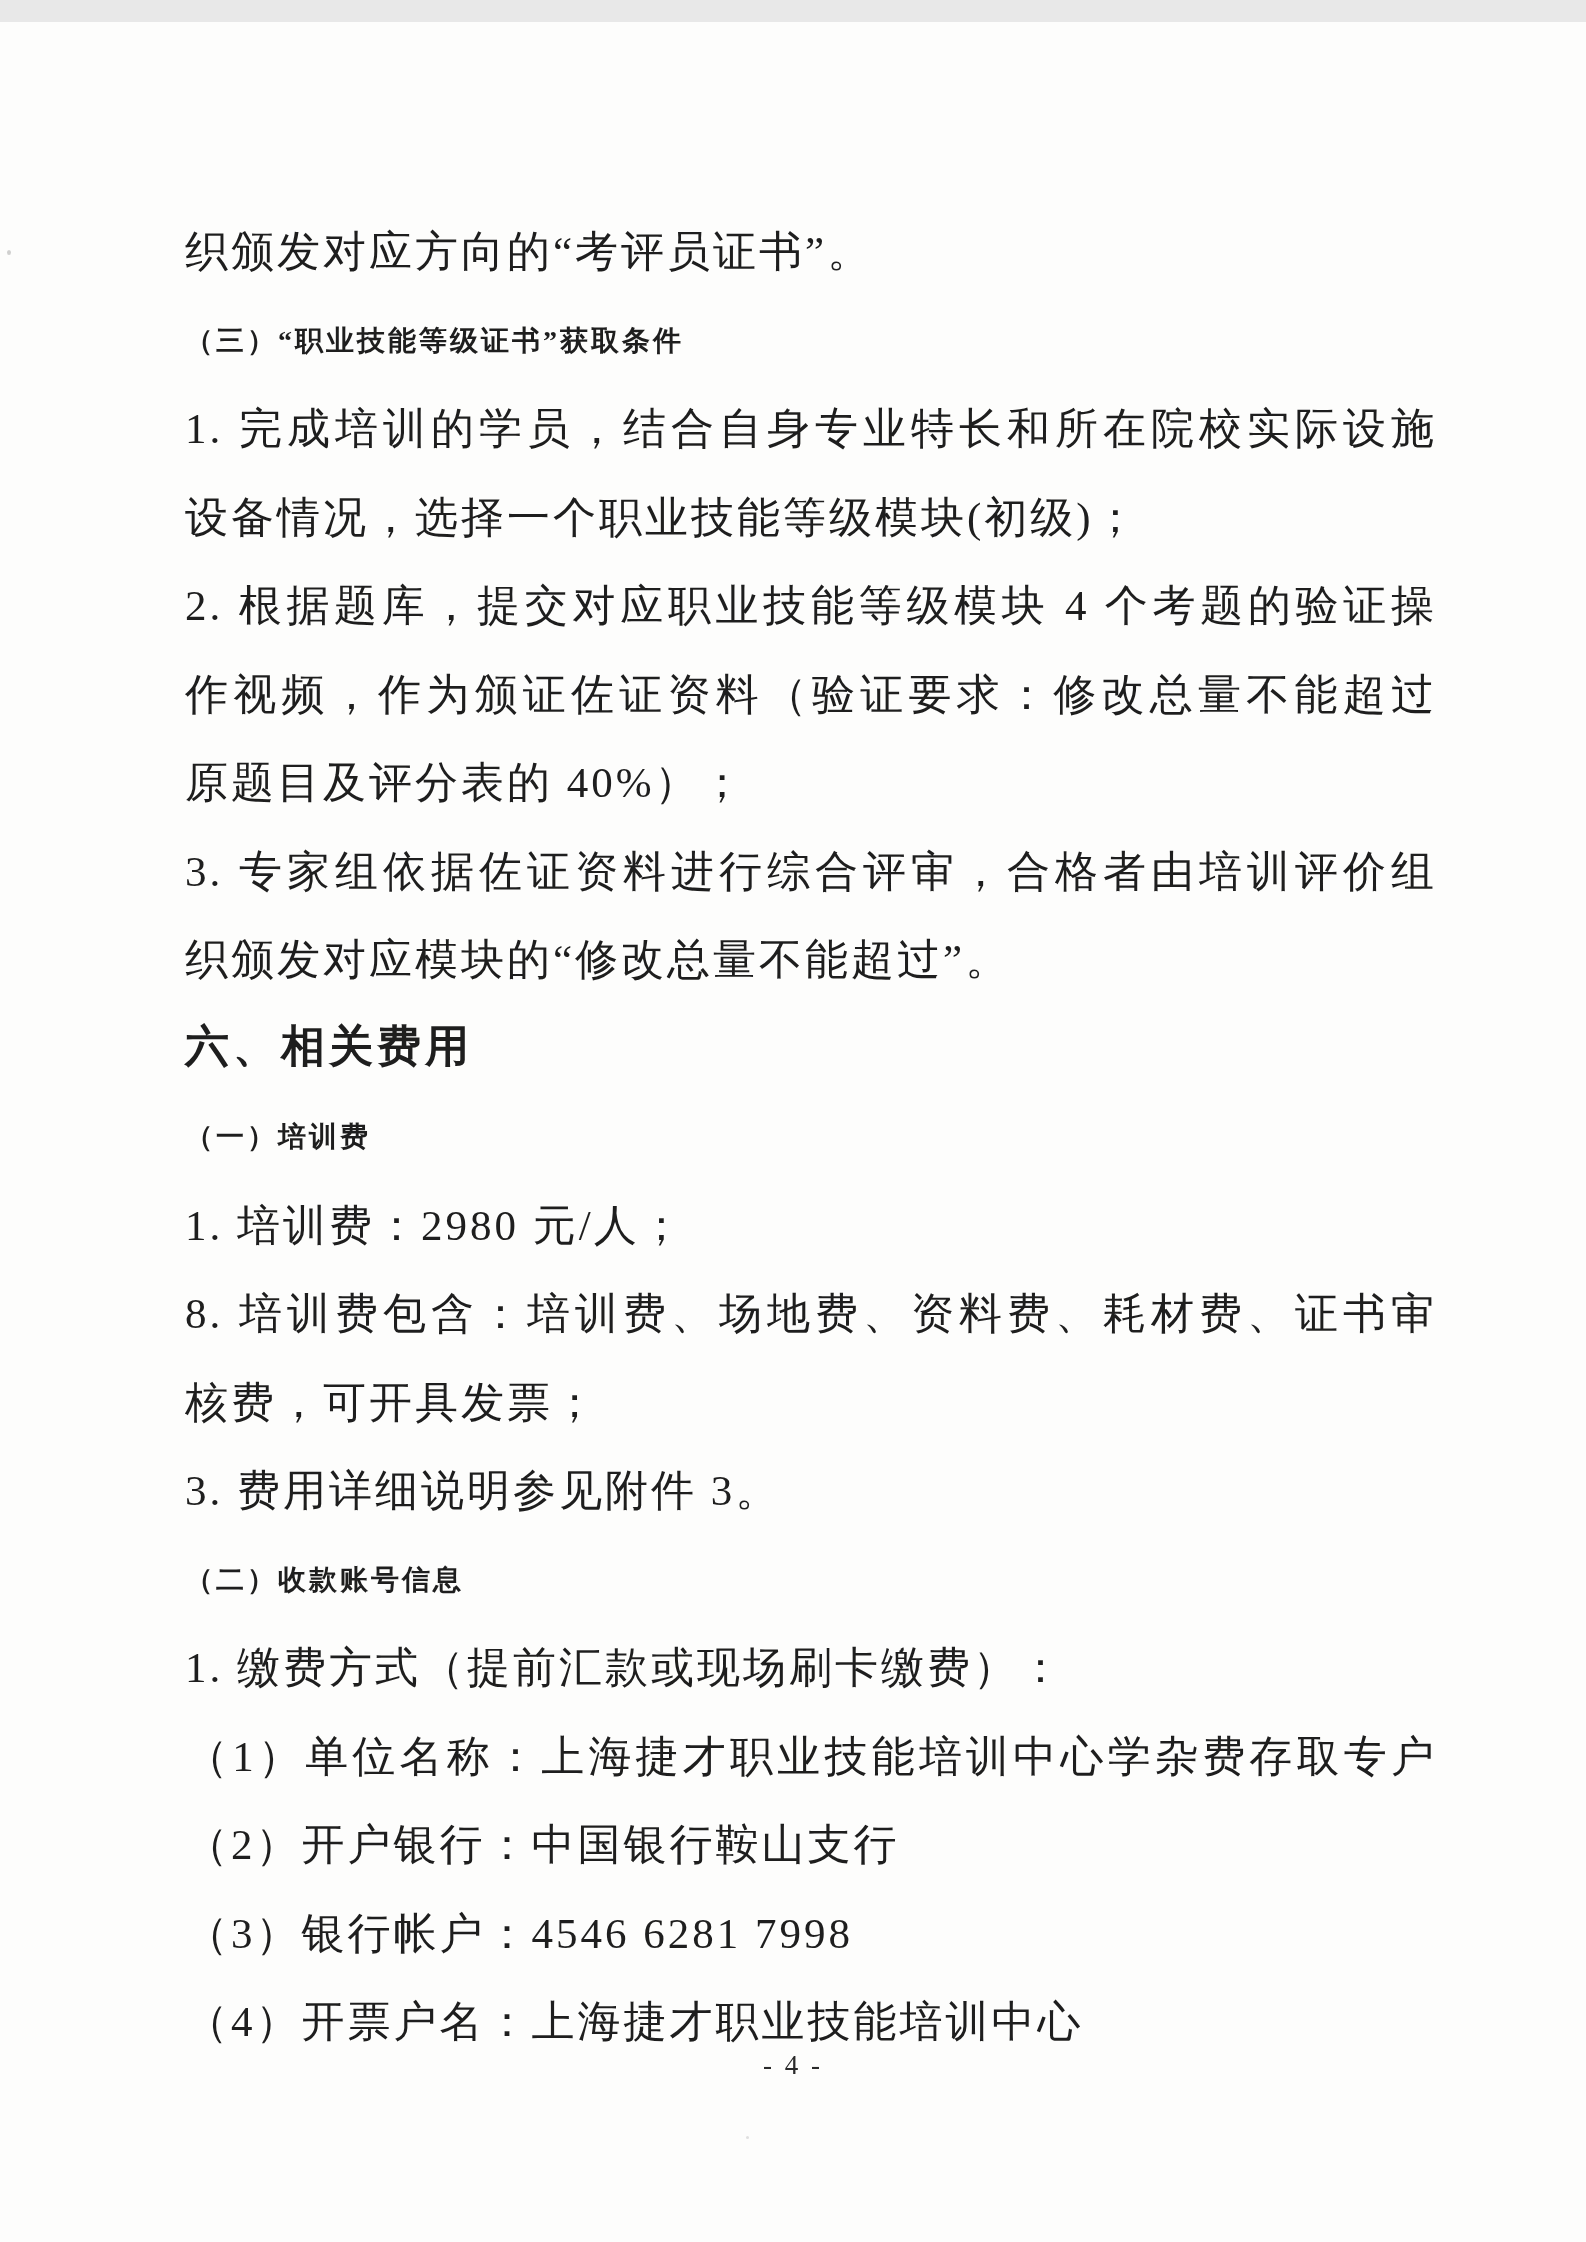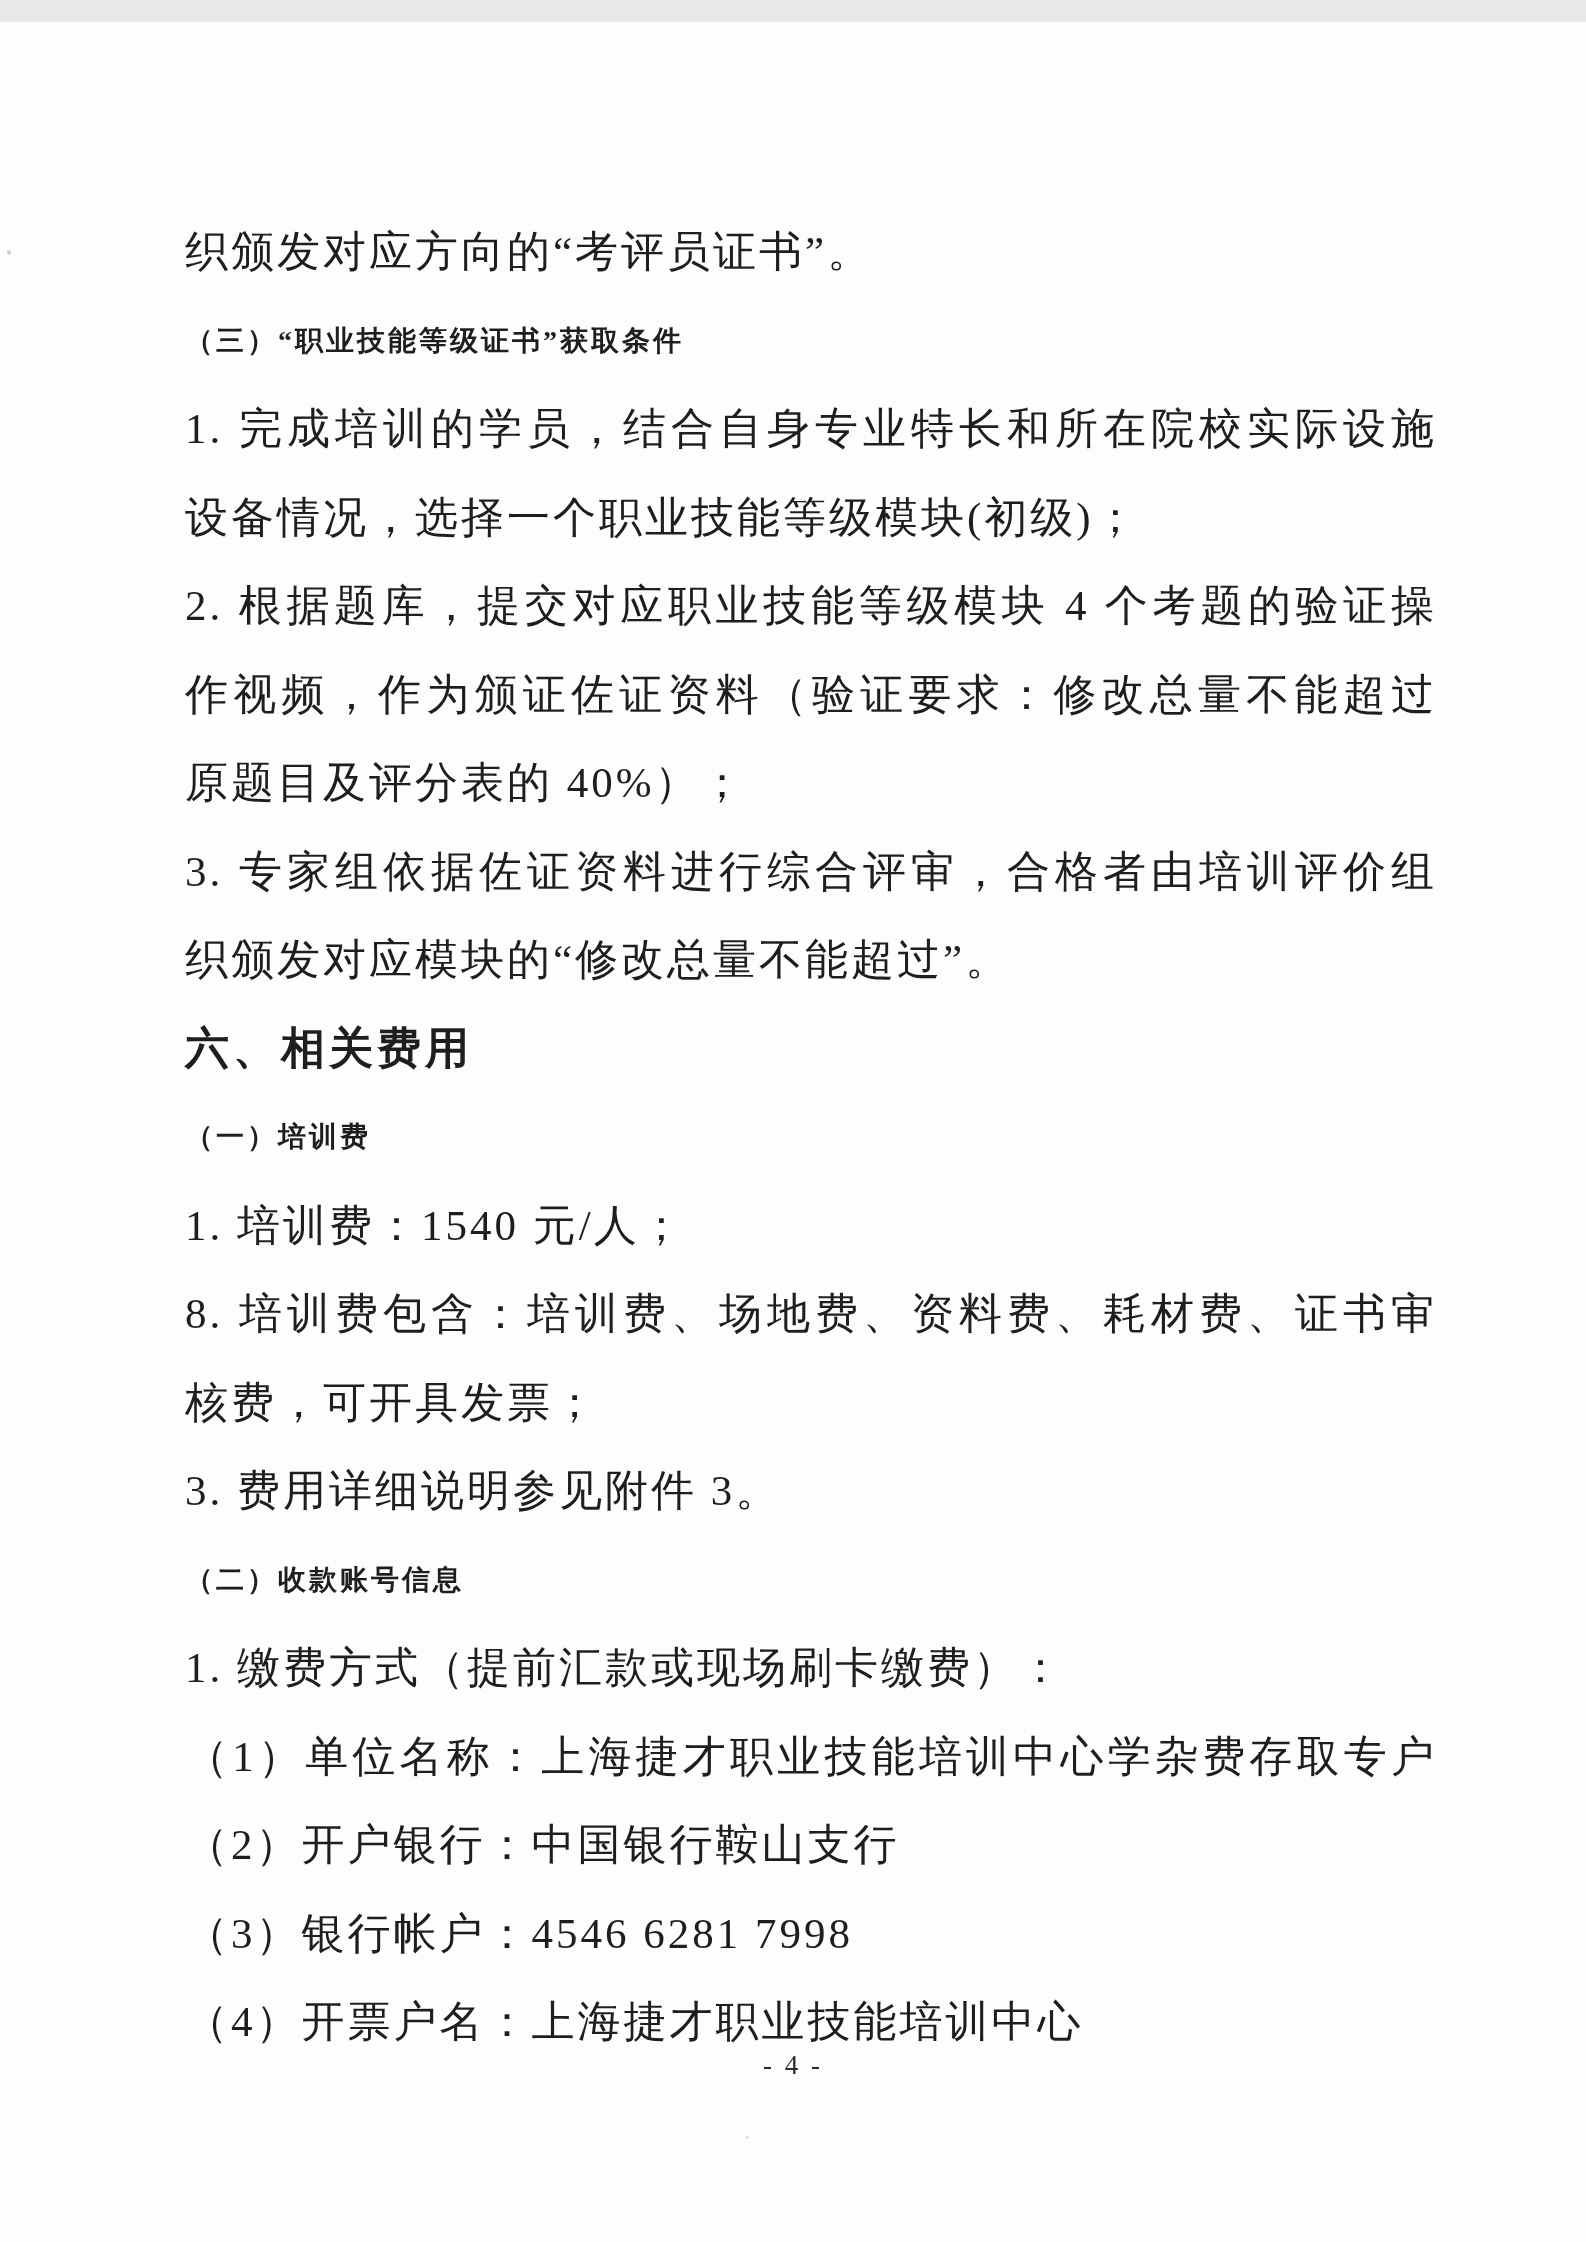--- a/index.html
+++ b/index.html
@@ -29,21 +29,21 @@
   }
   .line {
     white-space: nowrap;
   }
   .line.j {
     white-space: normal;
     text-align: justify;
     text-align-last: justify;
   }
   .line.h1 {
-    font-family: Liberation Serif, serif;
+    font-family: Liberation Mono, monospace;
     font-weight: bold;
     font-size: 44px;
     letter-spacing: 4px;
   }
   .line.sub {
     font-weight: bold;
     font-size: 28px;
     letter-spacing: 3px;
   }
   .page-number {
@@ -78,21 +78,21 @@
     <div class="line sub">（三）“职业技能等级证书”获取条件</div>
     <div class="line j">1. 完成培训的学员，结合自身专业特长和所在院校实际设施</div>
     <div class="line">设备情况，选择一个职业技能等级模块(初级)；</div>
     <div class="line j">2. 根据题库，提交对应职业技能等级模块 4 个考题的验证操</div>
     <div class="line j">作视频，作为颁证佐证资料（验证要求：修改总量不能超过</div>
     <div class="line">原题目及评分表的 40%）；</div>
     <div class="line j">3. 专家组依据佐证资料进行综合评审，合格者由培训评价组</div>
     <div class="line">织颁发对应模块的“修改总量不能超过”。</div>
     <div class="line h1">六、相关费用</div>
     <div class="line sub">（一）培训费</div>
-    <div class="line">1. 培训费：1540 元/人；</div>
+    <div class="line">1. 培训费：2980 元/人；</div>
     <div class="line j">8. 培训费包含：培训费、场地费、资料费、耗材费、证书审</div>
     <div class="line">核费，可开具发票；</div>
     <div class="line">3. 费用详细说明参见附件 3。</div>
     <div class="line sub">（二）收款账号信息</div>
     <div class="line">1. 缴费方式（提前汇款或现场刷卡缴费）：</div>
     <div class="line j">（1）单位名称：上海捷才职业技能培训中心学杂费存取专户</div>
     <div class="line">（2）开户银行：中国银行鞍山支行</div>
     <div class="line">（3）银行帐户：4546 6281 7998</div>
     <div class="line">（4）开票户名：上海捷才职业技能培训中心</div>
   </div>

